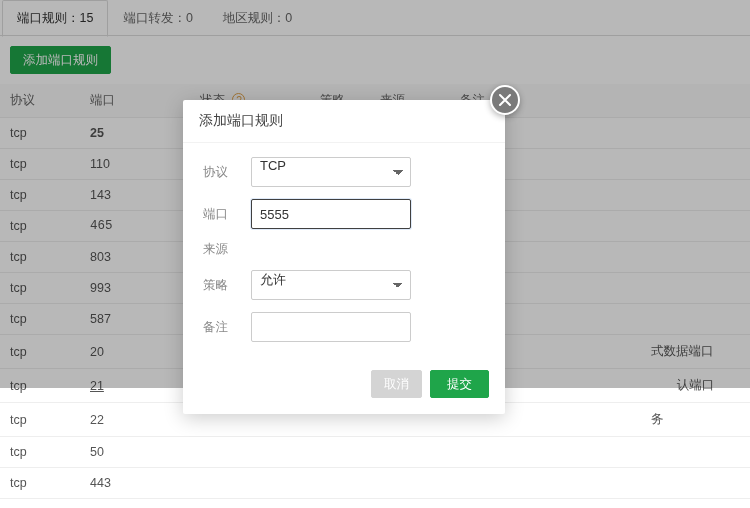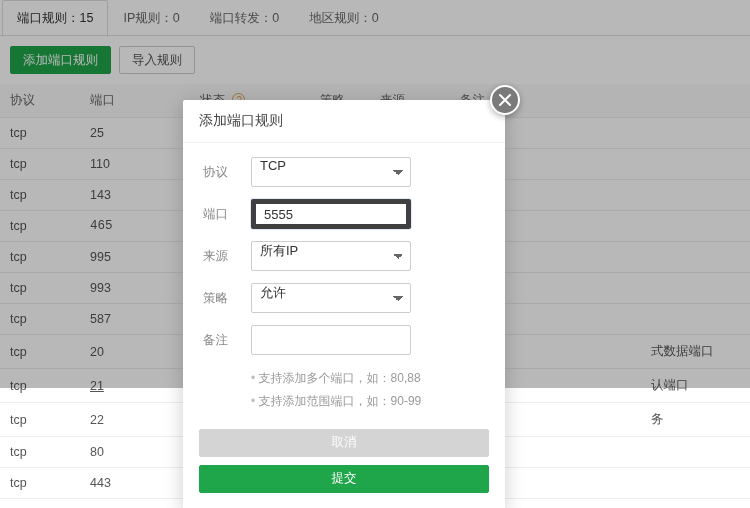--- a/index.html
+++ b/index.html
@@ -122,35 +122,34 @@
     -webkit-appearance: none;
     background-image:
       linear-gradient(45deg, transparent 50%, #666 50%),
       linear-gradient(135deg, #666 50%, transparent 50%);
     background-position: right 12px center, right 7px center;
     background-size: 5px 5px, 5px 5px;
     background-repeat: no-repeat;
     padding-right: 24px;
   }
   .form-input.focus {
-    border: 5px solid #404040;
+    border: 1px solid #404040;
     outline: none;
     box-shadow: 0 0 0 1px rgba(42,114,214,0.15);
   }
   .hints {
     padding-left: 48px;
     color: #999;
     font-size: 12px;
     line-height: 1.9;
   }
   .hints .bullet::before { content: "• "; color: #bbb; }
   .modal-footer {
     display: flex; justify-content: flex-end; gap: 8px;
     padding: 12px 16px 16px;
-    flex-direction: column;
   }
   .btn.soft {
     background: #d4d4d4; border-color: #d4d4d4; color: #fff;
   }
   .btn.green.bigpad { padding: 0 16px; }
   .close-btn {
     position: absolute;
     right: -15px; top: -15px;
     width: 30px; height: 30px;
     border-radius: 50%;
@@ -164,48 +163,46 @@
     box-shadow: 0 2px 6px rgba(0,0,0,0.3);
   }
 </style>
 </head>
 <body>
 
 <div class="wrap">
 
   <div class="tabs">
     <div class="tab active">端口规则：15</div>
-    <div class="tab">IP规则：0</div>
     <div class="tab">端口转发：0</div>
     <div class="tab">地区规则：0</div>
   </div>
 
   <div class="toolbar">
     <div class="btn green">添加端口规则</div>
-    <div class="btn">导入规则</div>
   </div>
 
   <table>
     <thead>
       <tr>
         <th style="width:80px">协议</th>
         <th style="width:110px">端口</th>
         <th style="width:120px">
           <span>状态</span>
           <span class="help-icon">?</span>
         </th>
         <th style="width:60px">策略</th>
         <th style="width:80px">来源</th>
         <th>备注</th>
       </tr>
     </thead>
     <tbody id="rules-body">
         <tr>
           <td style="white-space: pre;">tcp</td>
-          <td style="white-space: pre;">25</td>
+          <td style="white-space: pre; font-weight: bold;">25</td>
           <td style="white-space: pre;"></td>
           <td style="white-space: pre;"></td>
           <td style="white-space: pre;"></td>
           <td style="white-space: pre;"></td>
         </tr>
         <tr>
           <td style="white-space: pre;">tcp</td>
           <td style="white-space: pre;">110</td>
           <td style="white-space: pre;"></td>
           <td style="white-space: pre;"></td>
@@ -223,21 +220,21 @@
         <tr>
           <td style="white-space: pre;">tcp</td>
           <td style="white-space: pre; font-family: Liberation Mono, monospace;">465</td>
           <td style="white-space: pre;"></td>
           <td style="white-space: pre;"></td>
           <td style="white-space: pre;"></td>
           <td style="white-space: pre;"></td>
         </tr>
         <tr>
           <td style="white-space: pre;">tcp</td>
-          <td style="white-space: pre;">995</td>
+          <td style="white-space: pre;">803</td>
           <td style="white-space: pre;"></td>
           <td style="white-space: pre;"></td>
           <td style="white-space: pre;"></td>
           <td style="white-space: pre;"></td>
         </tr>
         <tr>
           <td style="white-space: pre;">tcp</td>
           <td style="white-space: pre;">993</td>
           <td style="white-space: pre;"></td>
           <td style="white-space: pre;"></td>
@@ -259,33 +256,33 @@
           <td style="white-space: pre;"></td>
           <td style="white-space: pre;"></td>
           <td style="white-space: pre;">                                                       式数据端口</td>
         </tr>
         <tr>
           <td style="white-space: pre;">tcp</td>
           <td style="white-space: pre; text-decoration: underline;">21</td>
           <td style="white-space: pre;"></td>
           <td style="white-space: pre;"></td>
           <td style="white-space: pre;"></td>
-          <td style="white-space: pre;">                                                       认端口</td>
+          <td style="white-space: pre; text-align: center;">                                                       认端口</td>
         </tr>
         <tr>
           <td style="white-space: pre;">tcp</td>
           <td style="white-space: pre;">22</td>
           <td style="white-space: pre;"></td>
           <td style="white-space: pre;"></td>
           <td style="white-space: pre;"></td>
           <td style="white-space: pre;">                                                       务</td>
         </tr>
         <tr>
           <td style="white-space: pre;">tcp</td>
-          <td style="white-space: pre;">80</td>
+          <td style="white-space: pre;">50</td>
           <td style="white-space: pre;"></td>
           <td style="white-space: pre;"></td>
           <td style="white-space: pre;"></td>
           <td style="white-space: pre;"></td>
         </tr>
         <tr>
           <td style="white-space: pre;">tcp</td>
           <td style="white-space: pre;">443</td>
           <td style="white-space: pre;"></td>
           <td style="white-space: pre;"></td>
@@ -316,33 +313,28 @@
       <div class="form-row">
         <div class="form-label">协议</div>
         <div class="form-select">TCP</div>
       </div>
       <div class="form-row">
         <div class="form-label">端口</div>
         <input class="form-input focus" value="5555" style="">
       </div>
       <div class="form-row">
         <div class="form-label">来源</div>
-        <div class="form-select">所有IP</div>
       </div>
       <div class="form-row">
         <div class="form-label">策略</div>
         <div class="form-select">允许</div>
       </div>
       <div class="form-row">
         <div class="form-label">备注</div>
         <input class="form-input" value="" style="">
-      </div>
-      <div class="hints">
-        <div class="bullet">支持添加多个端口，如：80,88</div>
-        <div class="bullet">支持添加范围端口，如：90-99</div>
       </div>
     </div>
     <div class="modal-footer">
       <div class="btn soft">取消</div>
       <div class="btn green bigpad">提交</div>
     </div>
   </div>
 
 </div>
 

